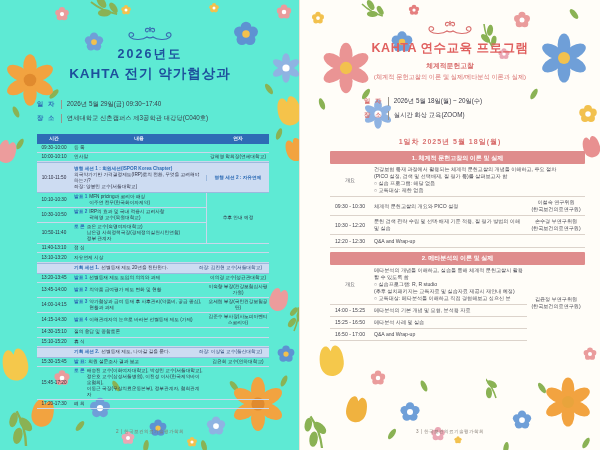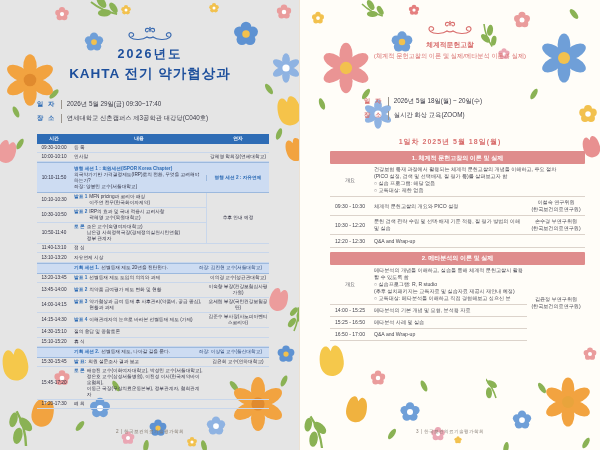--- a/index.html
+++ b/index.html
@@ -1,18 +1,18 @@
 <!DOCTYPE html>
 <html><head>
 <meta charset="utf-8">
 <style>
   html,body{margin:0;padding:0;background:#fff;}
   .canvas{position:relative;width:600px;height:450px;display:flex;font-family:"Liberation Sans","DejaVu Sans",sans-serif;overflow:hidden;}
   .page{position:relative;width:300px;height:450px;overflow:hidden;}
-  .page-left{background:#e5e5e5;}
+  .page-left{background:#5eead4;}
   .page-right{background:#fffdf8;box-shadow:-1px 0 0 #ece2d4;}
   .deco{position:absolute;pointer-events:none;}
   .pre{white-space:pre-line;}
   .tag{font-weight:700;margin-right:2px;flex:none;}
   .tag:empty{display:none;}
 
   
   .l-head{position:absolute;top:26px;left:0;width:100%;text-align:center;color:#1d4f9c;z-index:2;}
   .ornament{display:block;margin:0 auto 4px;}
   .l-t1{font-size:12.5px;font-weight:700;letter-spacing:2px;}
@@ -397,20 +397,21 @@
       <use href="#leaf" transform="translate(100,115) rotate(30)" style="color:#8ab254"></use>
       <use href="#daisy" transform="translate(82,74) scale(2.0)" style="color:#f2a340;--cc:#e8a43c"></use>
       <use href="#bloom" transform="translate(36,92) scale(1.15)" style="color:#6f9fd8;--cc:#fff"></use>
       <use href="#bloom" transform="translate(104,26) scale(0.8)" style="color:#ea9c9c;--cc:#fff"></use>
     </svg>
 
     <div class="r-head">
       <svg class="ornament" width="64" height="16" viewBox="0 0 64 16" style="color:#d9706f">
           <use href="#swirl"></use>
         </svg>
+      <div class="r-title">KAHTA 연수교육 프로그램</div>
       <div class="r-sub1">체계적문헌고찰</div>
       <div class="r-sub2">(체계적 문헌고찰의 이론 및 실제/메타분석 이론과 실제)</div>
     </div>
 
     <div class="info r-info">
       <div class="info-line">
         <span class="info-label">일 자</span>
         <span class="info-val">2026년 5월 18일(월) ~ 20일(수)</span>
       </div>
       <div class="info-line">

